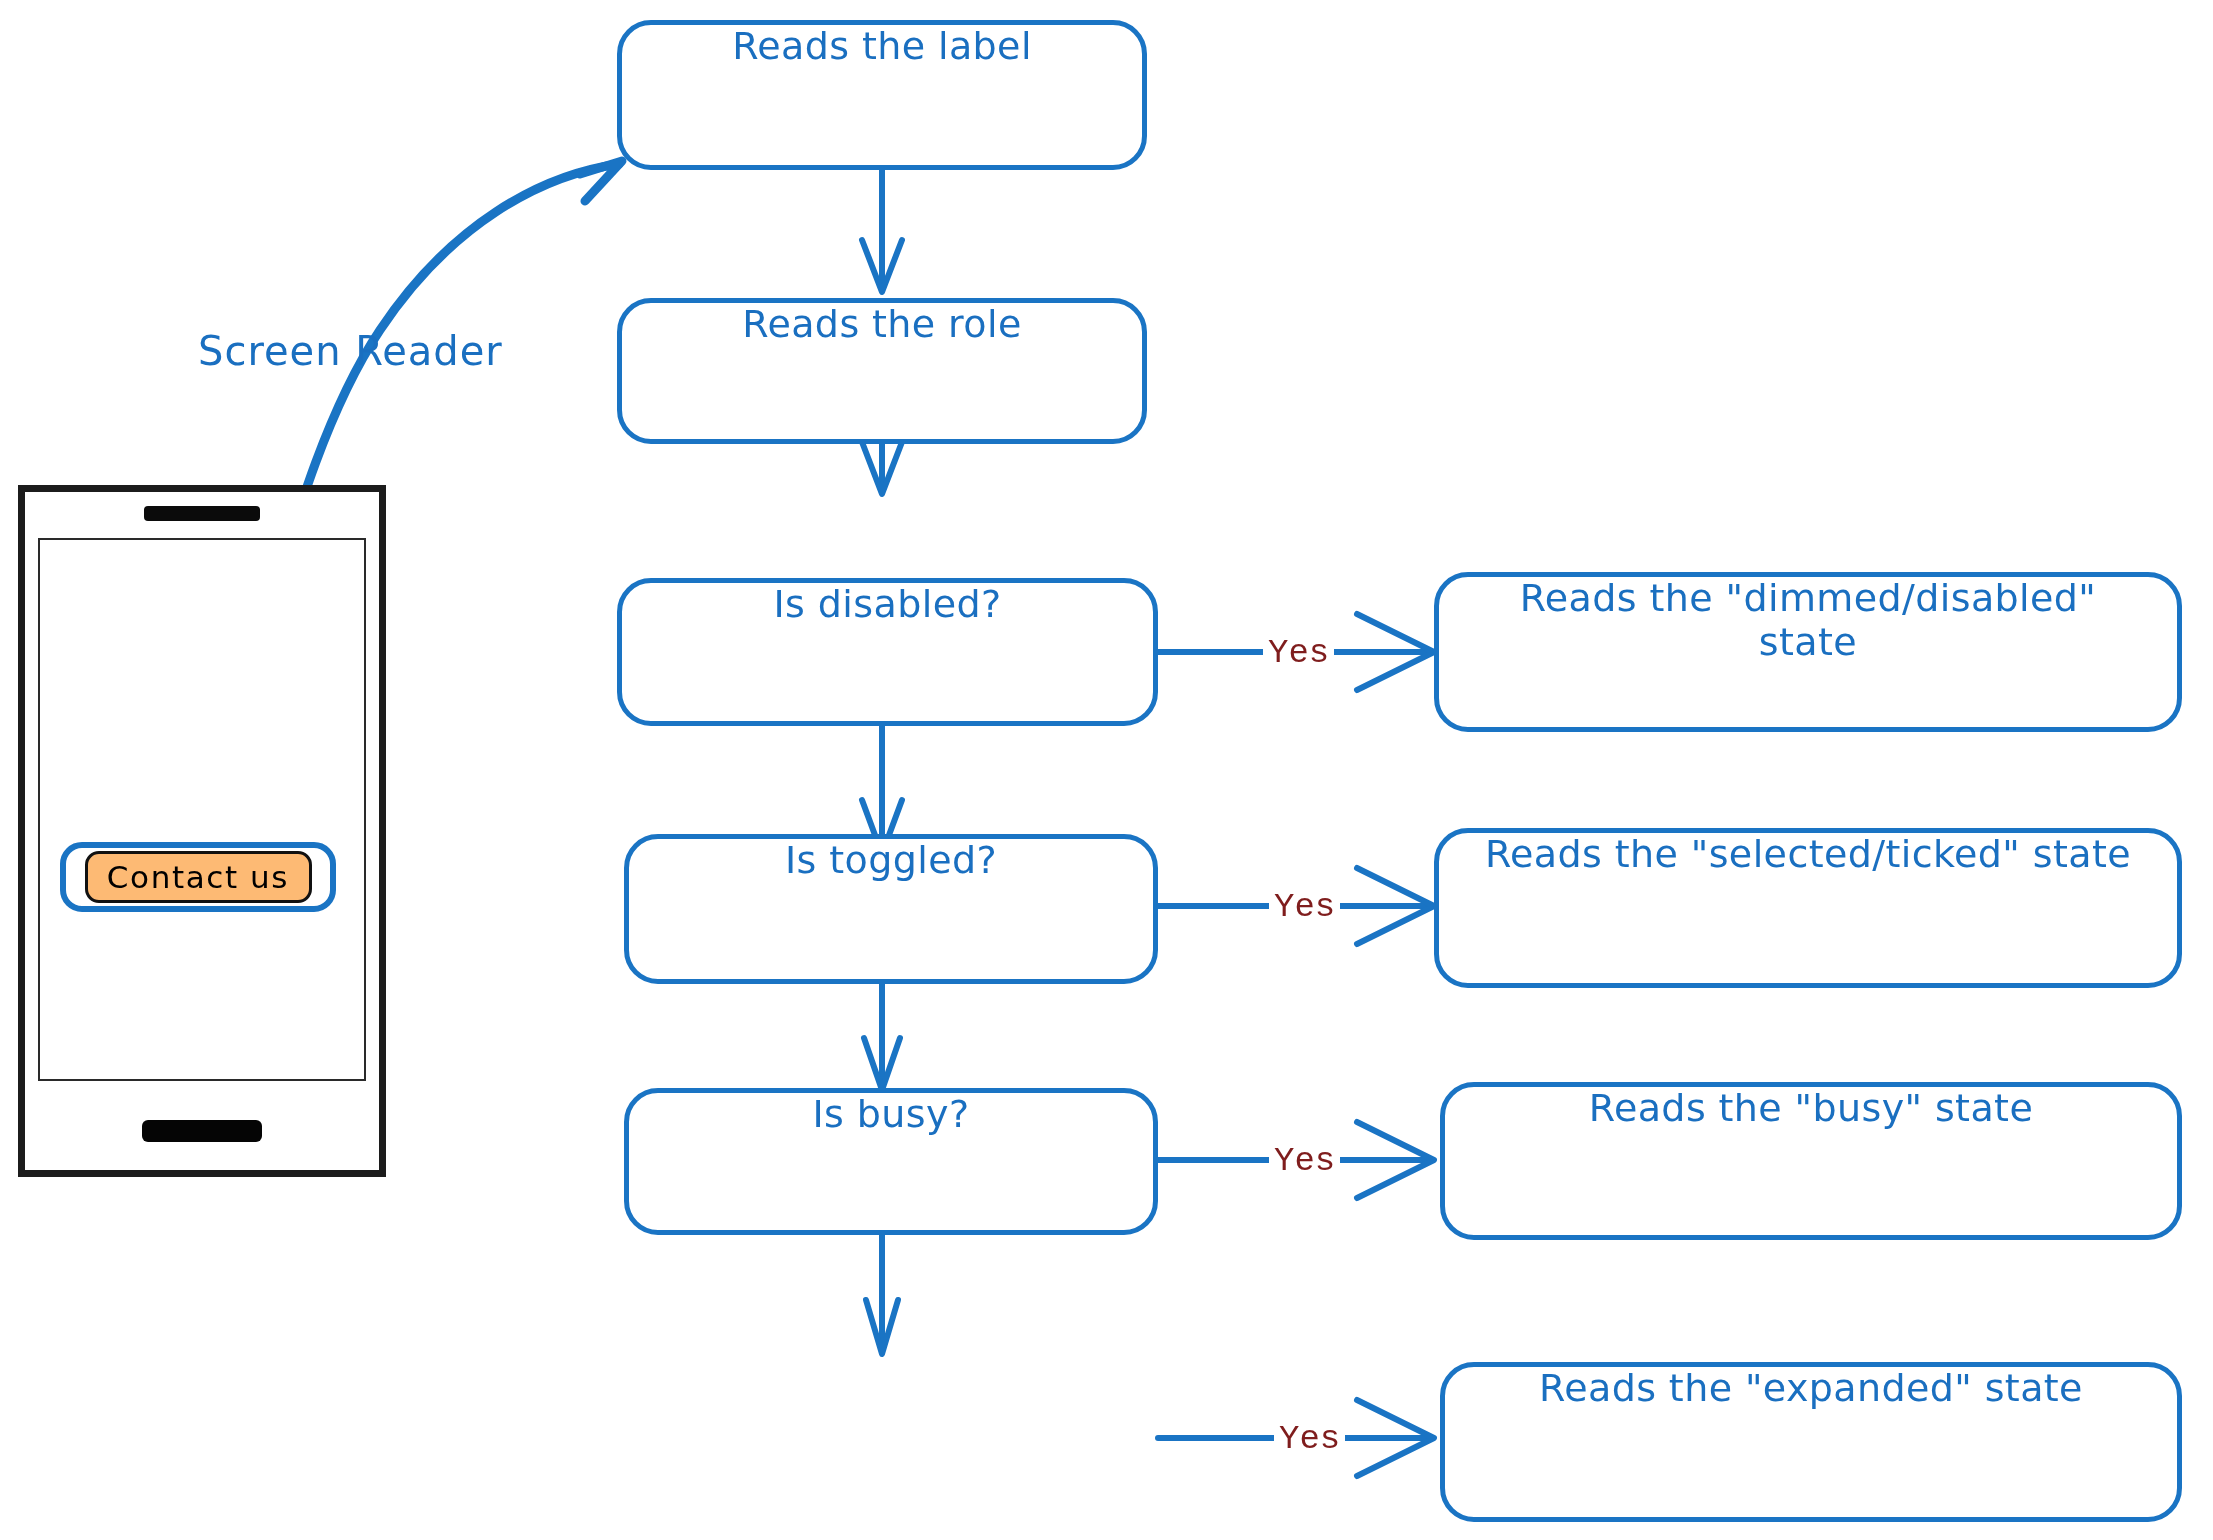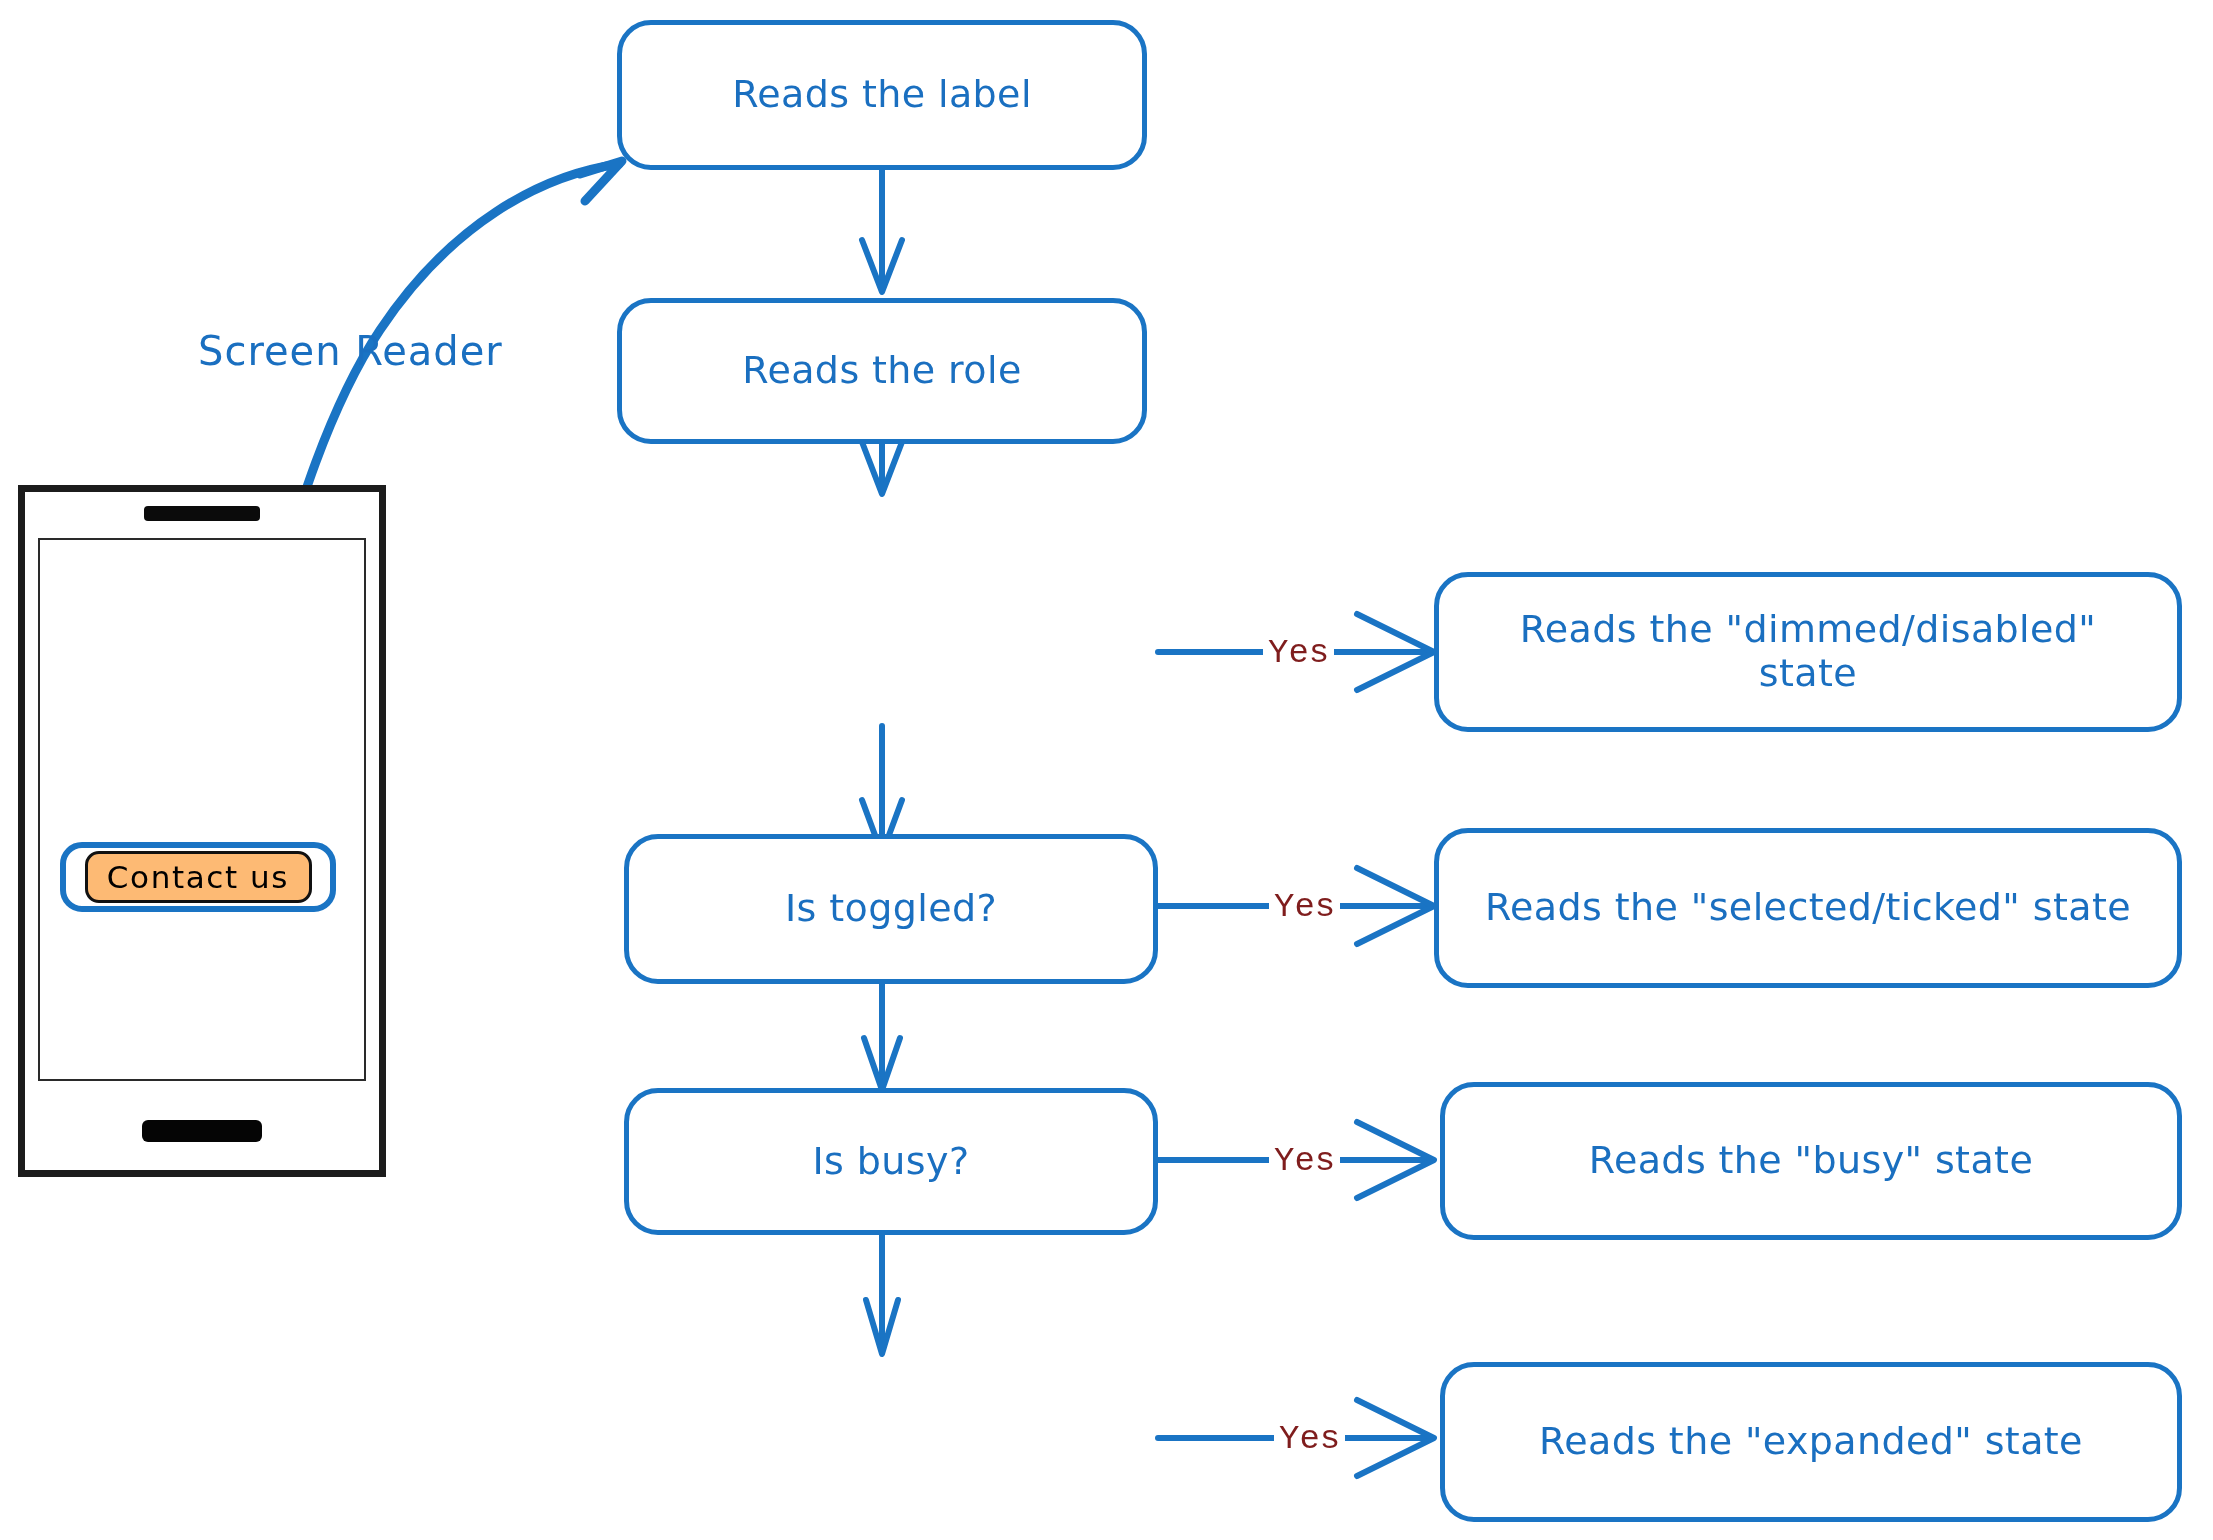--- a/index.html
+++ b/index.html
@@ -26,21 +26,21 @@
   }
 
   
   .node {
     position: absolute;
     box-sizing: border-box;
     border: 5px solid #1a74c4;
     border-radius: 34px;
     background: #ffffff;
     display: flex;
-    align-items: center;
+    align-items: flex-start;
     justify-content: center;
     text-align: center;
     color: #1a6fc0;
     font-family: "DejaVu Sans", sans-serif;
     font-size: 38px;
     letter-spacing: 0.4px;
     padding: 0 26px;
   }
   .node .node-text {
     display: block;
@@ -215,20 +215,23 @@
   <div class="annotation-label" style="left:198px; top:312px;margin-top:16px;">Screen Reader</div>
 
   <div class="node" style="left:617px; top:20px; width:530px; height:150px;">
     <span class="node-text">Reads the label</span>
   </div>
 
   <div class="node" style="left:617px; top:298px; width:530px; height:146px;">
     <span class="node-text">Reads the role</span>
   </div>
 
+  <div class="node" style="left:617px; top:578px; width:541px; height:148px;">
+    <span class="node-text">Is disabled?</span>
+  </div>
 
   <div class="node" style="left:624px; top:834px; width:534px; height:150px;">
     <span class="node-text">Is toggled?</span>
   </div>
 
   <div class="node" style="left:624px; top:1088px; width:534px; height:147px;">
     <span class="node-text">Is busy?</span>
   </div>
 
 

